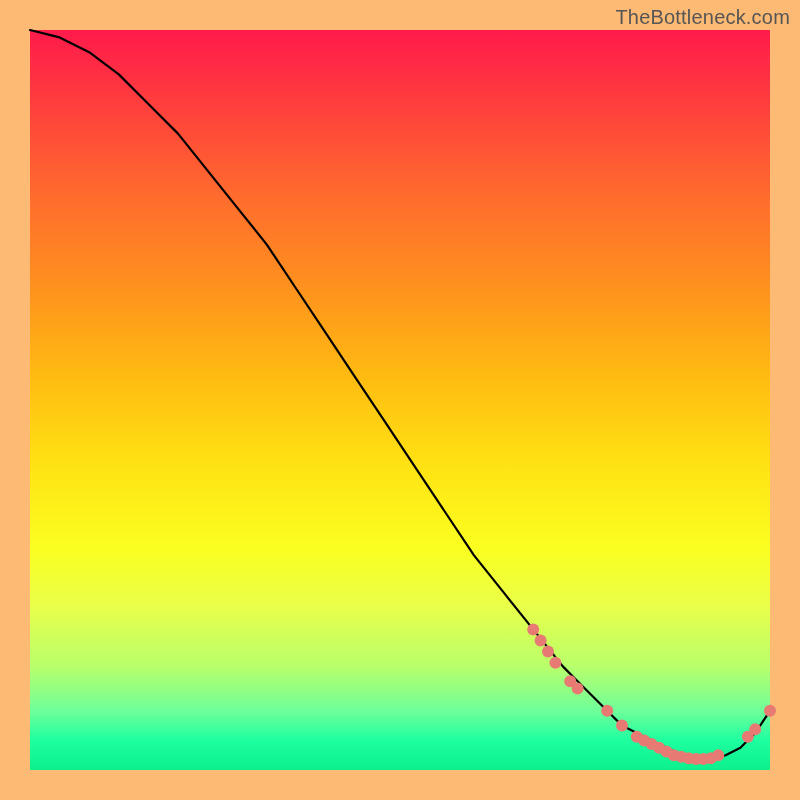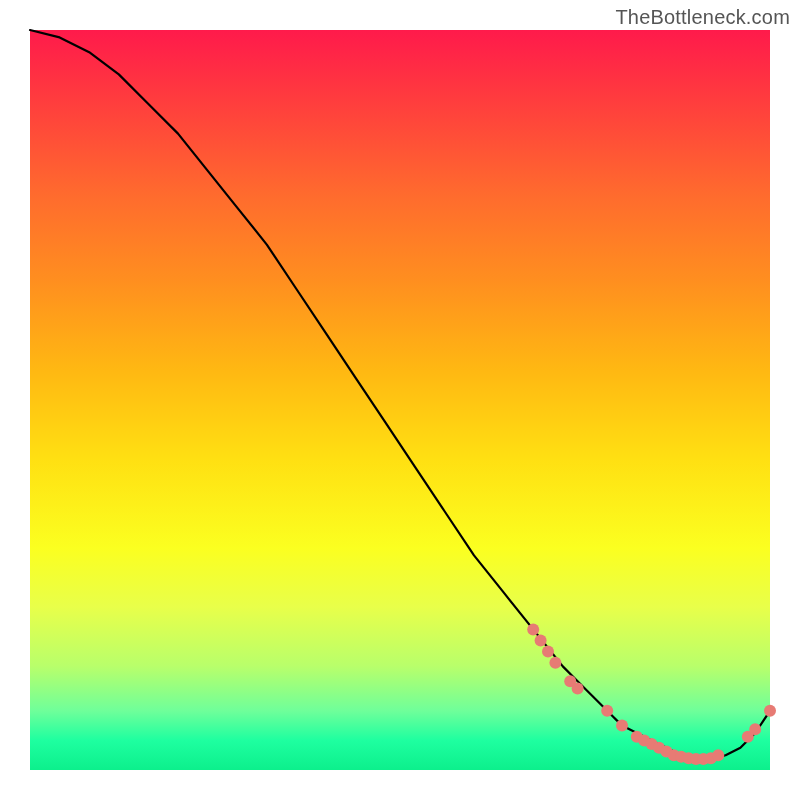--- a/index.html
+++ b/index.html
@@ -8,21 +8,21 @@
     width: 800px;
     height: 800px;
     background: #000;
     overflow: hidden;
     font-family: Arial, Helvetica, sans-serif;
   }
   .frame {
     position: relative;
     width: 800px;
     height: 800px;
-    background: #ffffff;
+    background: #fdba74;
   }
   .watermark {
     position: absolute;
     top: 6px;
     right: 10px;
     color: #555;
     font-size: 20px;
     font-weight: 500;
     letter-spacing: 0.2px;
     user-select: none;

